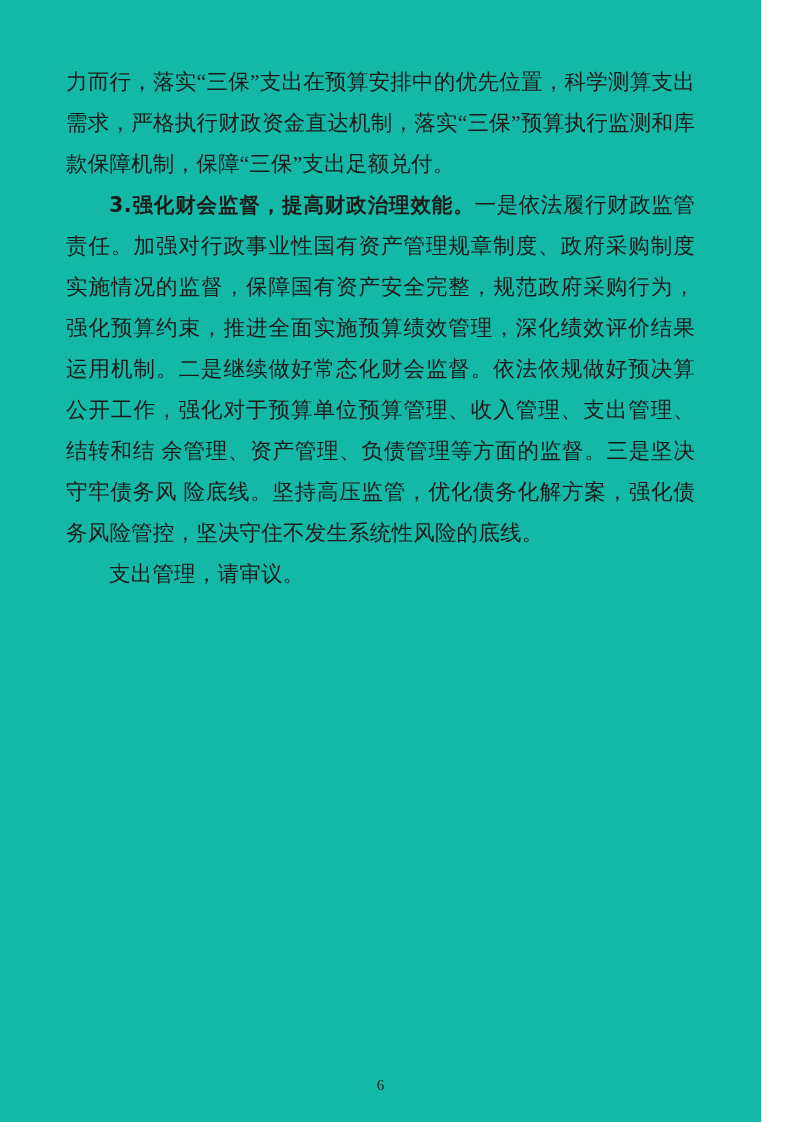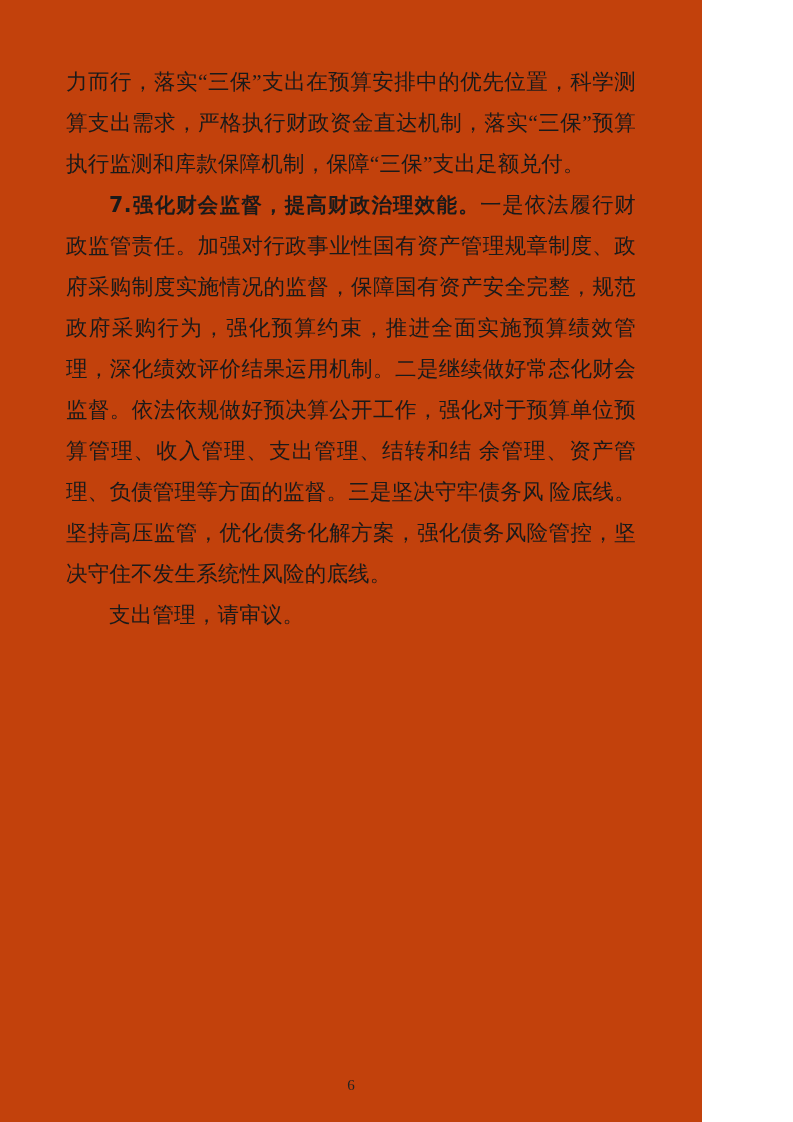--- a/index.html
+++ b/index.html
@@ -13,25 +13,25 @@
     position: relative;
     font-family: "Liberation Serif", "DejaVu Serif", serif;
     color: #1a1a1a;
     overflow: hidden;
   }
 
   .page {
     position: absolute;
     top: 0;
     left: 0;
-    width: 702px;
+    width: 761px;
     height: 1122px;
     box-sizing: border-box;
     padding: 62px 66px 52px 66px;
-    background: #c2410c;
+    background: #14b8a6;
   }
 
   .doc-body {
     font-size: 21.5px;
     line-height: 41px;
     text-align: justify;
     text-justify: inter-ideograph;
     letter-spacing: 0.2px;
   }
 
@@ -70,21 +70,21 @@
 <body>
 
 <div class="page">
   <div class="doc-body">
 
     <p class="para">
       <span>力而行，落实“三保”支出在预算安排中的优先位置，科学测算支出需求，严格执行财政资金直达机制，落实“三保”预算执行监测和库款保障机制，保障“三保”支出足额兑付。</span>
     </p>
 
     <p class="para indent">
-      <span class="heading-run">7.强化财会监督，提高财政治理效能。</span><span>一是依法履行财政监管责任。加强对行政事业性国有资产管理规章制度、政府采购制度实施情况的监督，保障国有资产安全完整，规范政府采购行为，强化预算约束，推进全面实施预算绩效管理，深化绩效评价结果运用机制。二是继续做好常态化财会监督。依法依规做好预决算公开工作，强化对于预算单位预算管理、收入管理、支出管理、结转和结 余管理、资产管理、负债管理等方面的监督。三是坚决守牢债务风 险底线。坚持高压监管，优化债务化解方案，强化债务风险管控，坚决守住不发生系统性风险的底线。</span>
+      <span class="heading-run">3.强化财会监督，提高财政治理效能。</span><span>一是依法履行财政监管责任。加强对行政事业性国有资产管理规章制度、政府采购制度实施情况的监督，保障国有资产安全完整，规范政府采购行为，强化预算约束，推进全面实施预算绩效管理，深化绩效评价结果运用机制。二是继续做好常态化财会监督。依法依规做好预决算公开工作，强化对于预算单位预算管理、收入管理、支出管理、结转和结 余管理、资产管理、负债管理等方面的监督。三是坚决守牢债务风 险底线。坚持高压监管，优化债务化解方案，强化债务风险管控，坚决守住不发生系统性风险的底线。</span>
     </p>
 
     <p class="para indent">
       <span>支出管理，请审议。</span>
     </p>
 
   </div>
 
   <div class="page-number">6</div>
 </div>

